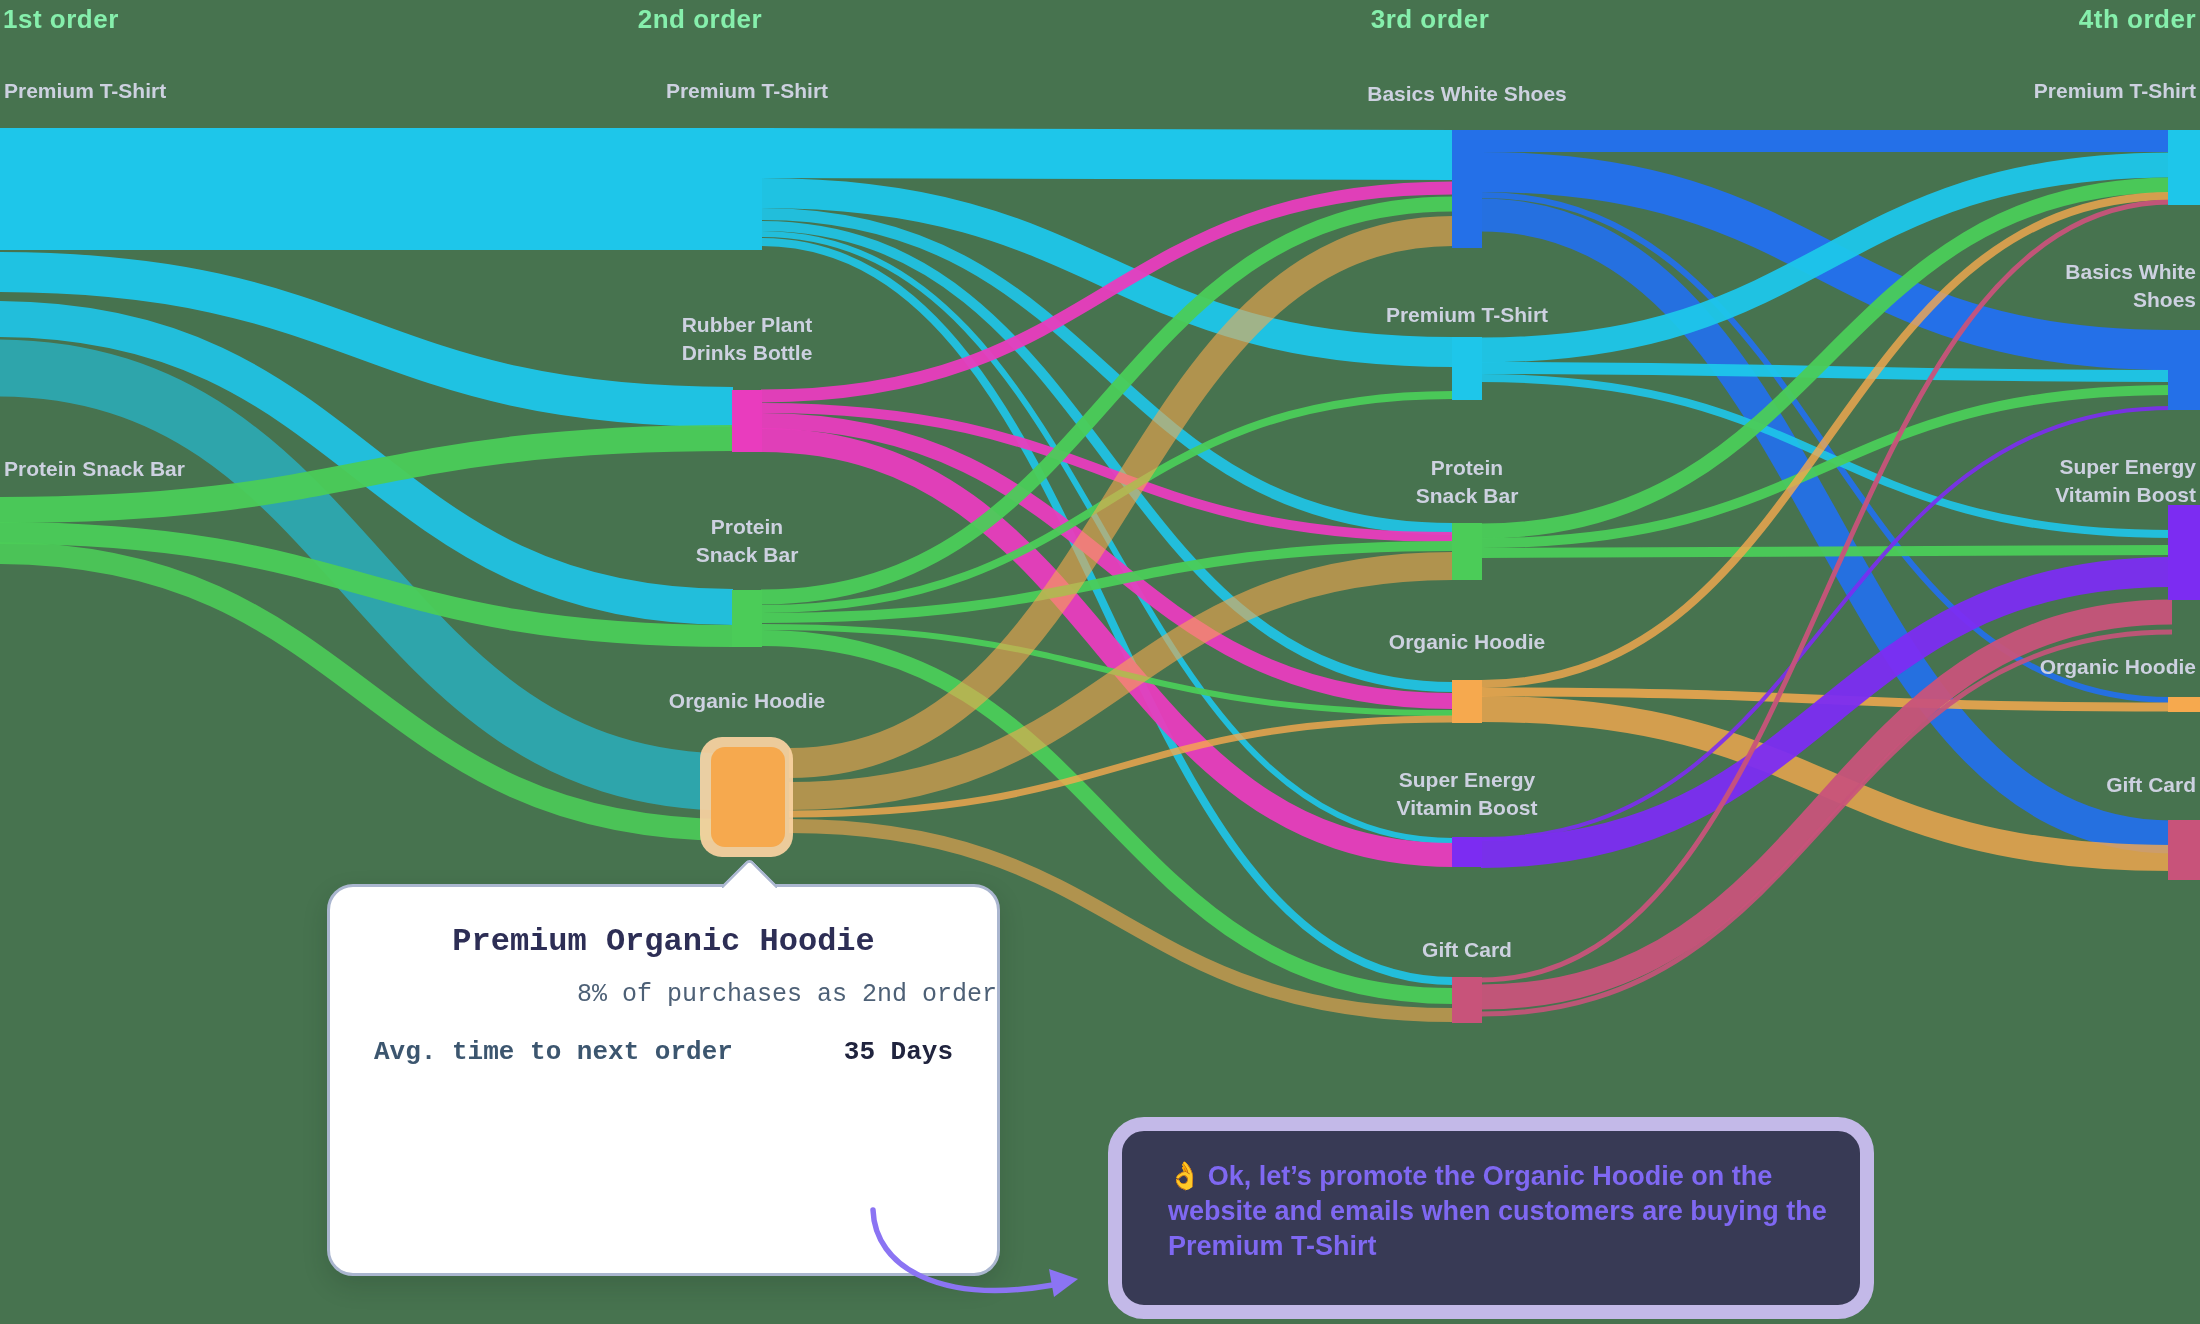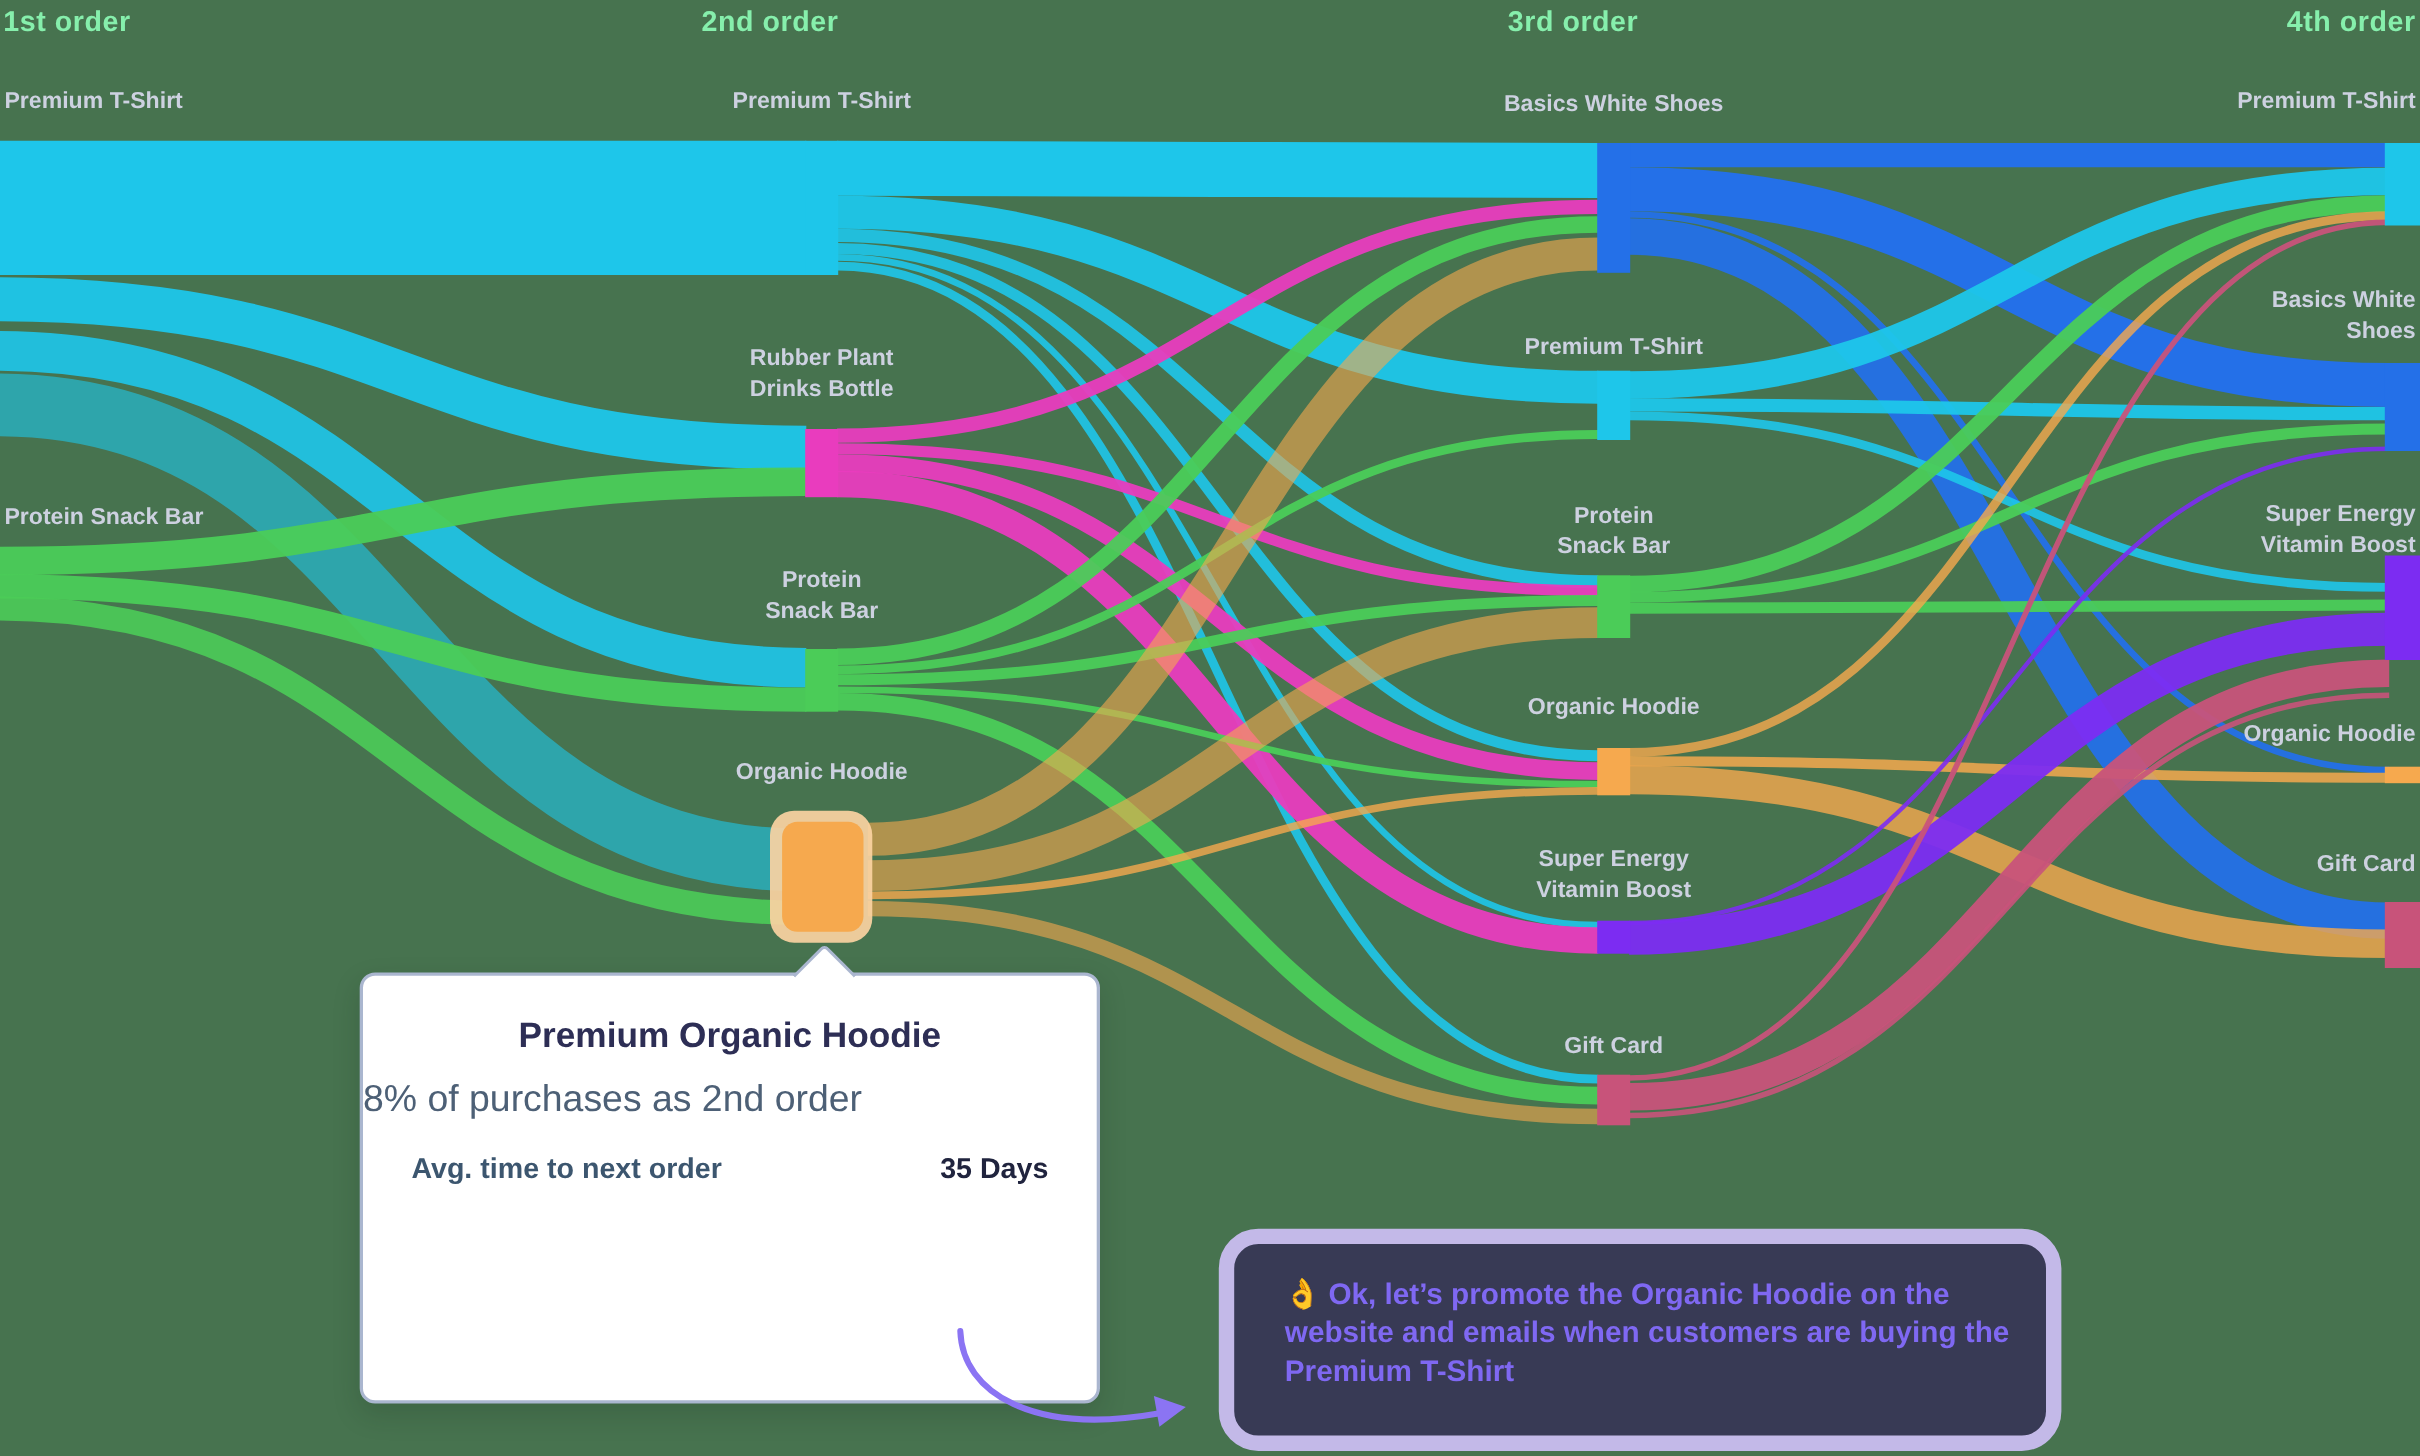--- a/index.html
+++ b/index.html
@@ -7,27 +7,27 @@
   .stage{position:relative;width:2200px;height:1324px;background:#47734f;overflow:hidden;}
   #sankey{position:absolute;left:0;top:0;}
   .nlabel{font:700 21px "Liberation Sans",sans-serif;fill:#cdd1e0;}
   .hdr{position:absolute;top:4px;font:700 26px "Liberation Sans",sans-serif;color:#86efac;letter-spacing:.5px;}
   .hdr1{left:3px;}
   .hdr2{left:600px;width:200px;text-align:center;}
   .hdr3{left:1330px;width:200px;text-align:center;}
   .hdr4{left:2004px;width:192px;text-align:right;}
   
   .tooltip-card{position:absolute;left:327px;top:884px;width:673px;height:392px;background:#ffffff;
-    border:3px solid #aab6cf;border-radius:14px;box-sizing:border-box;z-index:3;
-    box-shadow:0 10px 24px rgba(20,40,30,.18);}
+    border:3px solid #aab6cf;border-radius:26px;box-sizing:border-box;z-index:3;
+    box-shadow:0 10px 24px rgba(20,40,30,.18);font-family:Liberation Mono, monospace;}
   .tt-caret{position:absolute;top:-21px;left:399px;width:38px;height:38px;background:#ffffff;
     border-left:3px solid #aab6cf;border-top:3px solid #aab6cf;transform:rotate(45deg);
     border-top-left-radius:6px;}
   .tt-title{margin:36px 30px 0;text-align:center;font-size:32px;font-weight:700;color:#2d2e55;}
-  .tt-sub{margin-top:20px;text-align:left;font-size:34px;color:#4d6076;}
+  .tt-sub{margin-top:20px;text-align:right;font-size:25px;color:#4d6076;}
   .tt-rows{margin:28px 44px 0;}
   .tt-row{display:flex;justify-content:space-between;margin-top:16px;font-size:26px;color:#3c566f;font-weight:700;}
   .tt-val{color:#20243e;font-weight:700;}
   .tt-often{margin:24px 44px 0;font-size:26px;color:#4a6178;line-height:38px;}
   .tt-often-label{font-weight:700;color:#3c566f;}
   
   .chat{position:absolute;left:1108px;top:1117px;width:766px;height:202px;background:#383a55;
     border:14px solid #c3b9e8;border-radius:36px;box-sizing:border-box;z-index:2;}
   .chat-inner{padding:28px 30px 0 46px;font-size:27px;font-weight:700;color:#7f68f2;line-height:35px;}
   .emoji{margin-right:6px;}

